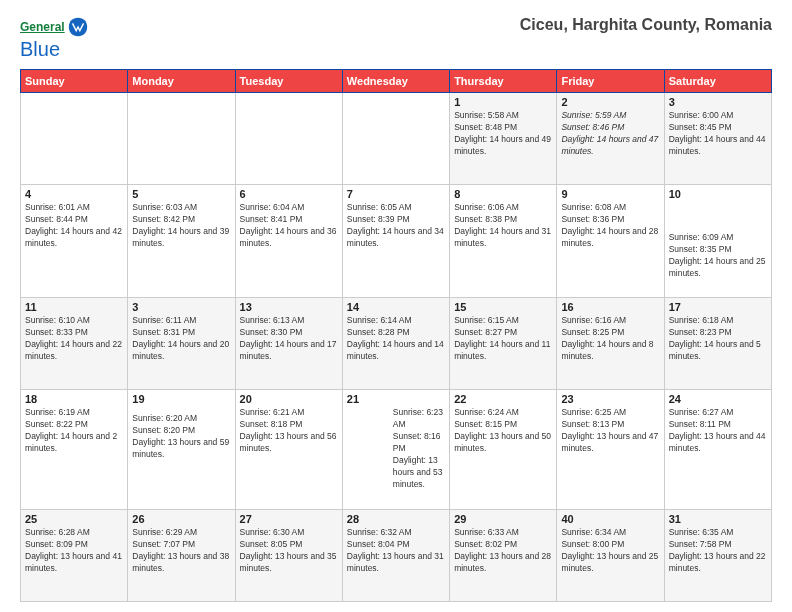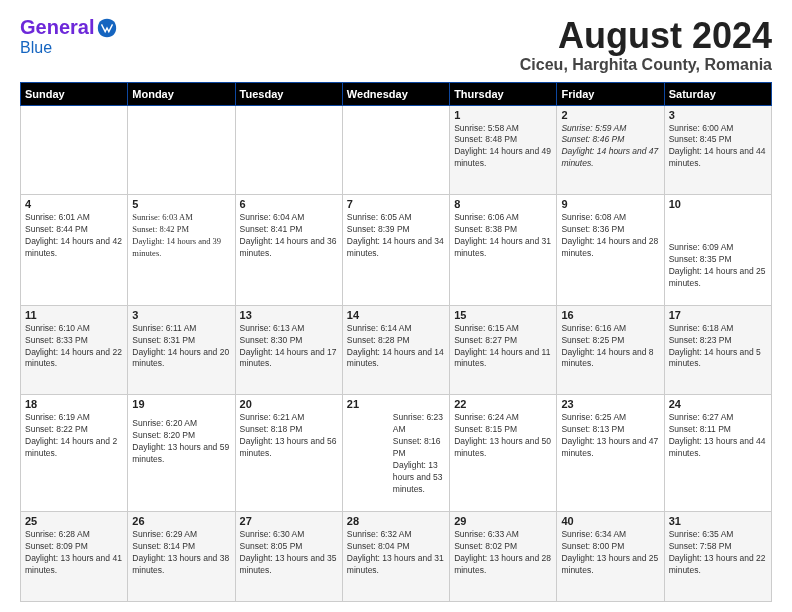--- a/index.html
+++ b/index.html
@@ -28,22 +28,22 @@
       flex-direction: column;
       align-items: flex-start;
     }
     .logo-text {
       display: flex;
       align-items: center;
       font-size: 18px;
       font-weight: bold;
       color: #1a1a1a;
     }
-    .logo-general { color: #6d28d9; font-size: 20px; }
-    .logo-blue { color: #1565c0; font-size: 16px; }
+    .logo-general { color: #15803d; font-size: 12px; text-decoration: underline; }
+    .logo-blue { color: #1565c0; font-size: 20px; }
     .logo-icon {
       width: 22px;
       height: 22px;
       margin-left: 2px;
     }
     .title-block {
       text-align: right;
     }
     .month-year {
       font-size: 36px;
@@ -57,21 +57,21 @@
       font-weight: bold;
     }
     .calendar {
       flex: 1;
       border: 1px solid #ccc;
       border-collapse: collapse;
       width: 100%;
       table-layout: fixed;
     }
     .calendar thead tr th {
-      background-color: #000000;
+      background-color: #ef4444;
       color: #fff;
       font-size: 11px;
       font-weight: bold;
       padding: 5px 4px;
       text-align: left;
       border: 1px solid #0d47a1;
     }
     .calendar tbody tr td {
       vertical-align: top;
       border: 1px solid #ccc;
@@ -111,21 +111,20 @@
       <div class="logo-text">
         <span class="logo-general">General</span>
         <svg class="logo-icon" viewBox="0 0 24 24">
           <path d="M12 2C6 2 2 6 2 12s4 10 10 10 10-4 10-10S18 2 12 2z" fill="#1565c0"></path>
           <path d="M18 8l-4 8-2-4-2 4-4-8" fill="none" stroke="#fff" stroke-width="1.5"></path>
         </svg>
       </div>
       <span class="logo-blue">Blue</span>
     </div>
     <div class="title-block">
-      <div class="month-year">August 2024</div>
       <div class="location">Ciceu, Harghita County, Romania</div>
     </div>
   </div>
 
   <table class="calendar">
     <thead>
       <tr>
       <th>Sunday</th>
           <th>Monday</th>
           <th>Tuesday</th>
@@ -162,21 +161,21 @@
         </tr>
         <tr>
           <td>
             <span class="day-num">4</span>
             <div class="day-info" style="white-space: pre-line;">Sunrise: 6:01 AM
 Sunset: 8:44 PM
 Daylight: 14 hours and 42 minutes.</div>
           </td>
           <td>
             <span class="day-num">5</span>
-            <div class="day-info" style="white-space: pre-line; font-family: Liberation Serif, serif;">Sunrise: 6:03 AM
+            <div class="day-info" style="white-space: pre-line;">Sunrise: 6:03 AM
 Sunset: 8:42 PM
 Daylight: 14 hours and 39 minutes.</div>
           </td>
           <td>
             <span class="day-num">6</span>
             <div class="day-info" style="white-space: pre-line;">Sunrise: 6:04 AM
 Sunset: 8:41 PM
 Daylight: 14 hours and 36 minutes.</div>
           </td>
           <td>
@@ -295,21 +294,21 @@
         <tr>
           <td>
             <span class="day-num">25</span>
             <div class="day-info" style="white-space: pre-line;">Sunrise: 6:28 AM
 Sunset: 8:09 PM
 Daylight: 13 hours and 41 minutes.</div>
           </td>
           <td>
             <span class="day-num">26</span>
             <div class="day-info" style="white-space: pre-line;">Sunrise: 6:29 AM
-Sunset: 8:14 PM
+Sunset: 7:07 PM
 Daylight: 13 hours and 38 minutes.</div>
           </td>
           <td>
             <span class="day-num">27</span>
             <div class="day-info" style="white-space: pre-line;">Sunrise: 6:30 AM
 Sunset: 8:05 PM
 Daylight: 13 hours and 35 minutes.</div>
           </td>
           <td>
             <span class="day-num">28</span>

